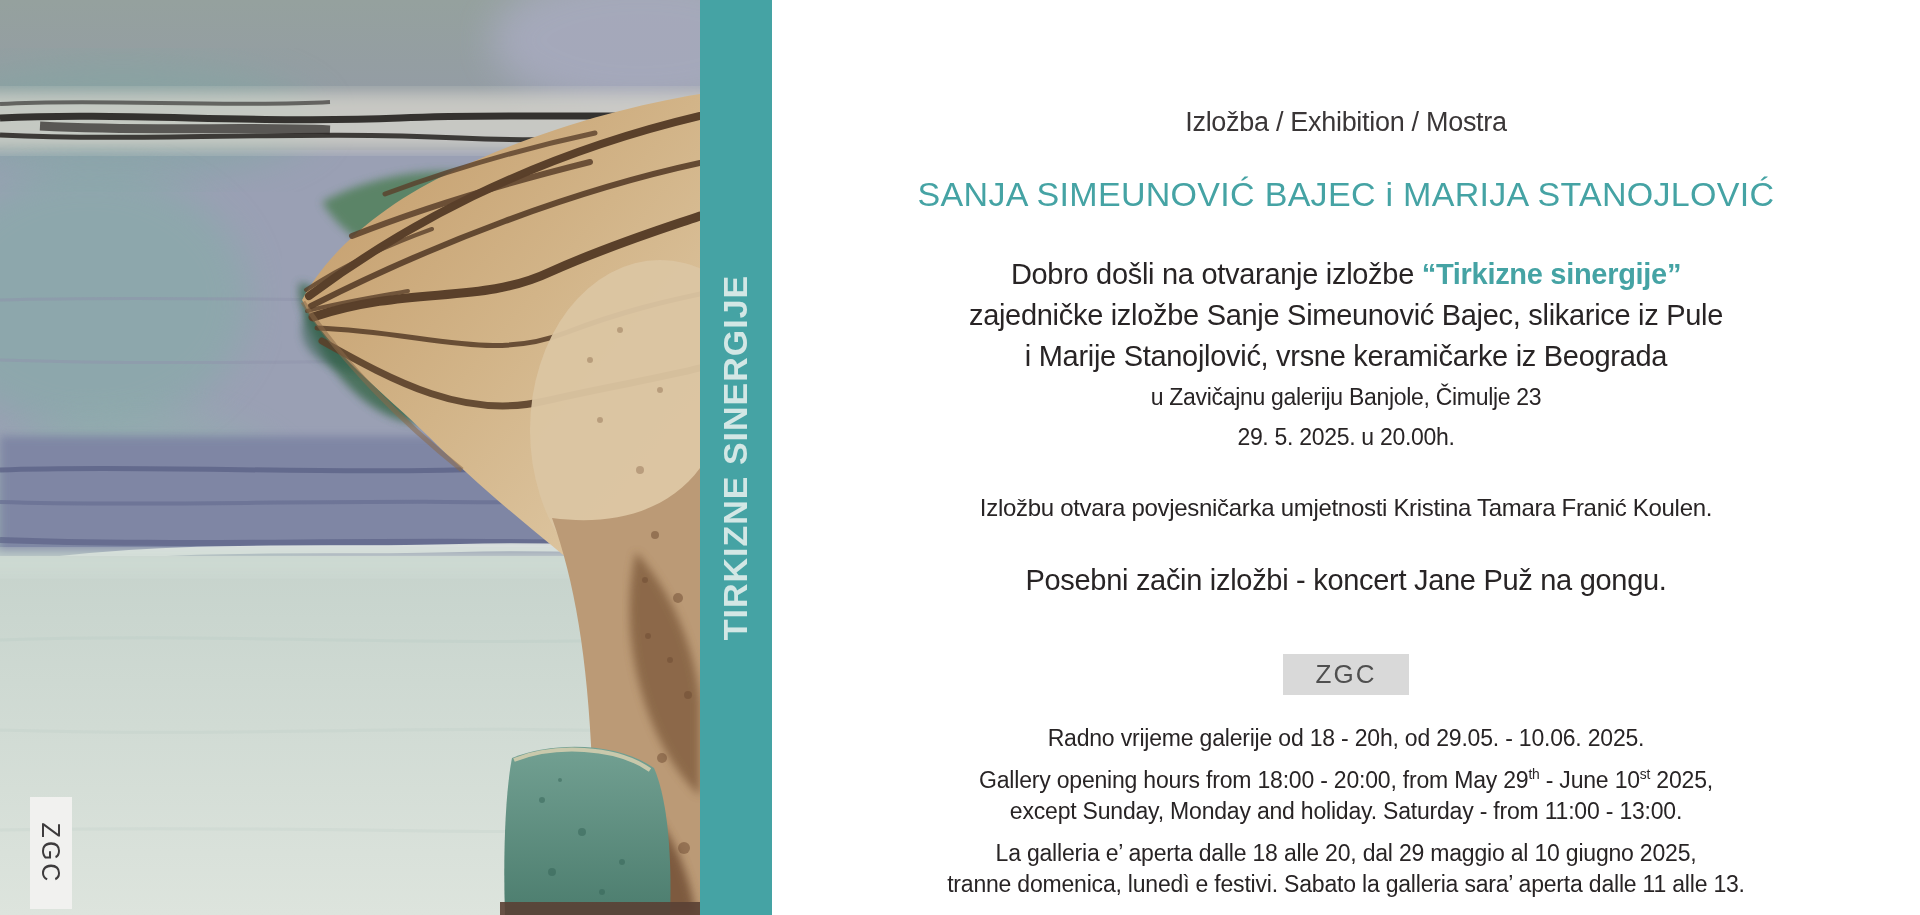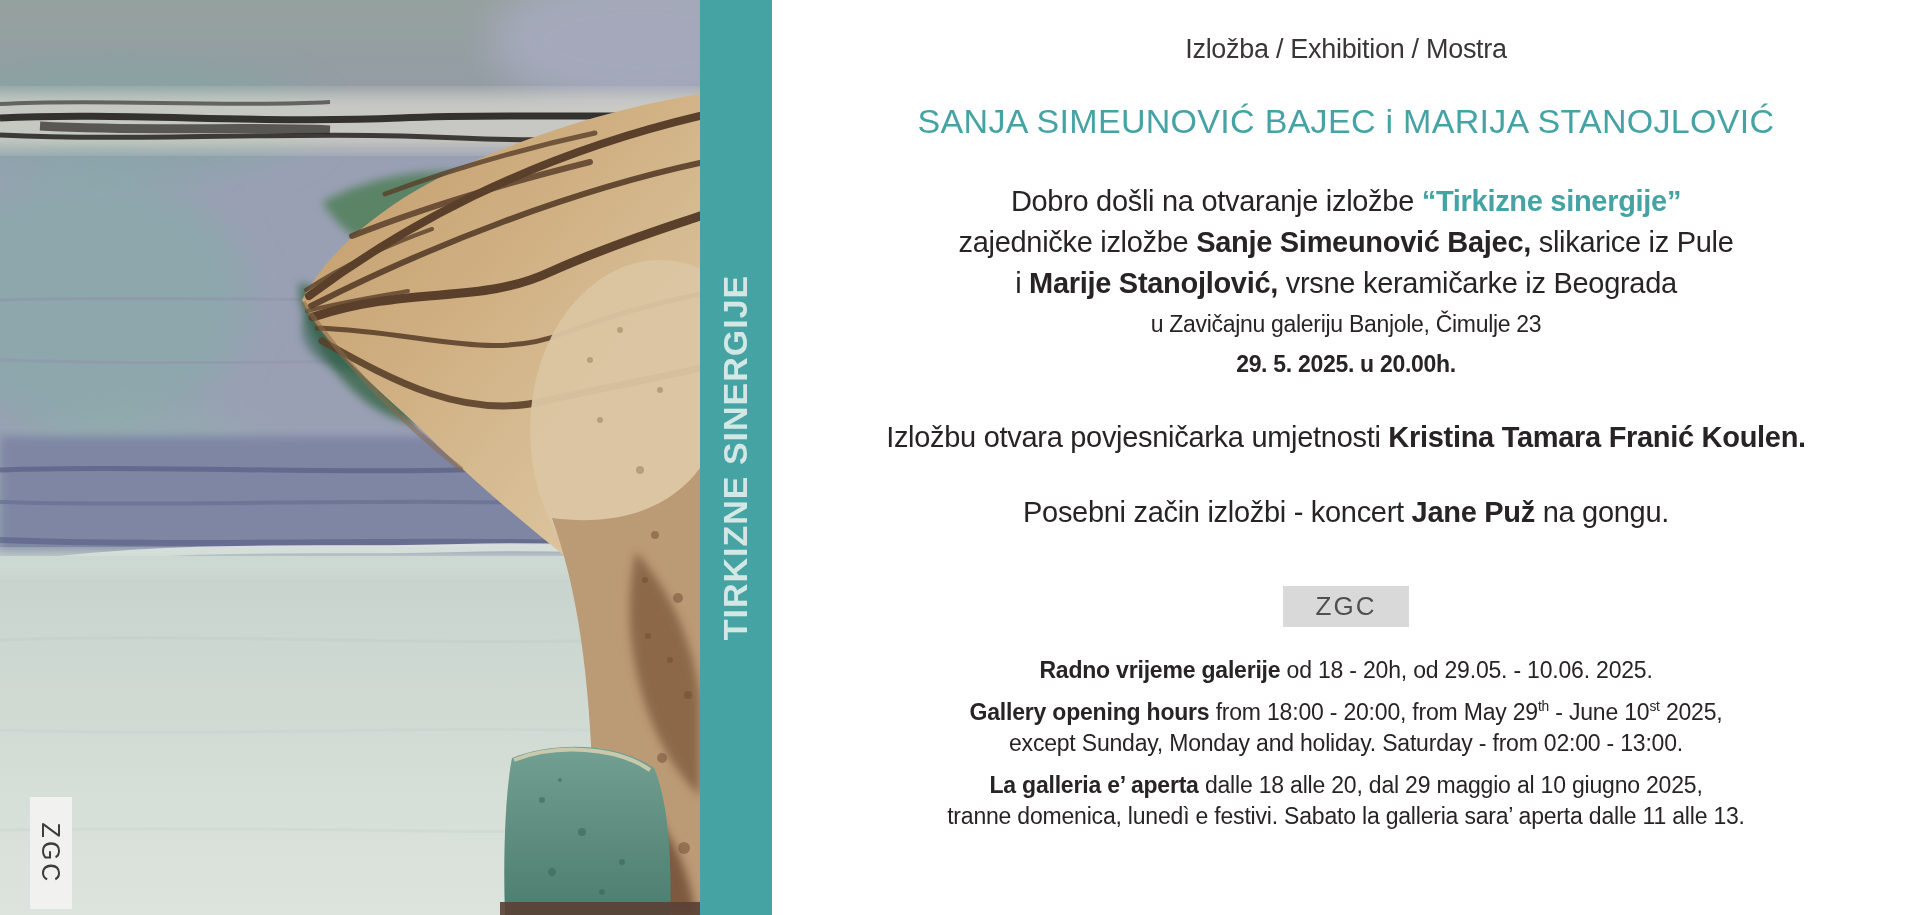--- a/index.html
+++ b/index.html
@@ -21,28 +21,28 @@
     letter-spacing:3px;color:var(--photo_label_ink)}
 
   
   .stripe{position:absolute;left:700px;top:0;width:72px;height:915px;background:var(--accent);
     display:flex;align-items:center;justify-content:center}
   .stripe span{transform:rotate(-90deg);white-space:nowrap;font-weight:700;font-size:34px;
     letter-spacing:1px;color:var(--stripe_label)}
 
   
   .content{position:absolute;left:772px;top:0;width:1148px;height:915px;text-align:center;
-    color:var(--ink);padding-top:34px;letter-spacing:-0.3px}
+    color:var(--ink);padding-top:107px;letter-spacing:-0.3px}
   .kicker{font-size:27px;color:var(--kicker_ink)}
   .title{margin-top:37px;font-size:34px;font-weight:400;letter-spacing:0.3px;color:var(--accent)}
   .intro{margin-top:40px;font-size:29px;line-height:41px}
   .venue{font-size:23px;line-height:40px}
-  .opener{margin-top:37px;font-size:29px}
+  .opener{margin-top:37px;font-size:24px}
   .concert{margin-top:42px;font-size:29px}
-  strong{font-weight:700}
+  strong{font-weight:400}
   .hl{color:var(--accent);font-weight:700}
   .badge-row{margin-top:57px}
   .badge{display:inline-block;min-width:126px;height:41px;line-height:41px;background:var(--badge_bg);
     color:var(--badge_ink);font-size:26px;letter-spacing:2px;padding:0 14px}
   .hours{font-size:23px;line-height:31px;letter-spacing:-0.2px}
   .hours-hr{margin-top:28px}
   .hours-en{margin-top:11px}
   .hours-it{margin-top:11px}
   sup{font-size:60%;vertical-align:super;line-height:0}
 </style>
@@ -203,21 +203,21 @@
     <div class="badge-row">
       <span class="badge">ZGC</span>
     </div>
 
     <div class="hours hours-hr">
       <div><strong>Radno vrijeme galerije</strong><span> od 18 - 20h, od 29.05. - 10.06. 2025.</span></div>
     </div>
 
     <div class="hours hours-en">
       <div><strong>Gallery opening hours</strong><span> from 18:00 - 20:00, from May 29</span><sup>th</sup><span> - June 10</span><sup>st</sup><span> 2025,</span></div>
-      <div>except Sunday, Monday and holiday. Saturday - from 02:00 - 13:00.</div>
+      <div>except Sunday, Monday and holiday. Saturday - from 11:00 - 13:00.</div>
     </div>
 
     <div class="hours hours-it">
       <div><strong>La galleria e’ aperta</strong><span> dalle 18 alle 20, dal 29 maggio al 10 giugno 2025,</span></div>
       <div>tranne domenica, lunedì e festivi. Sabato la galleria sara’ aperta dalle 11 alle 13.</div>
     </div>
   </div>
 
 </div>
 

